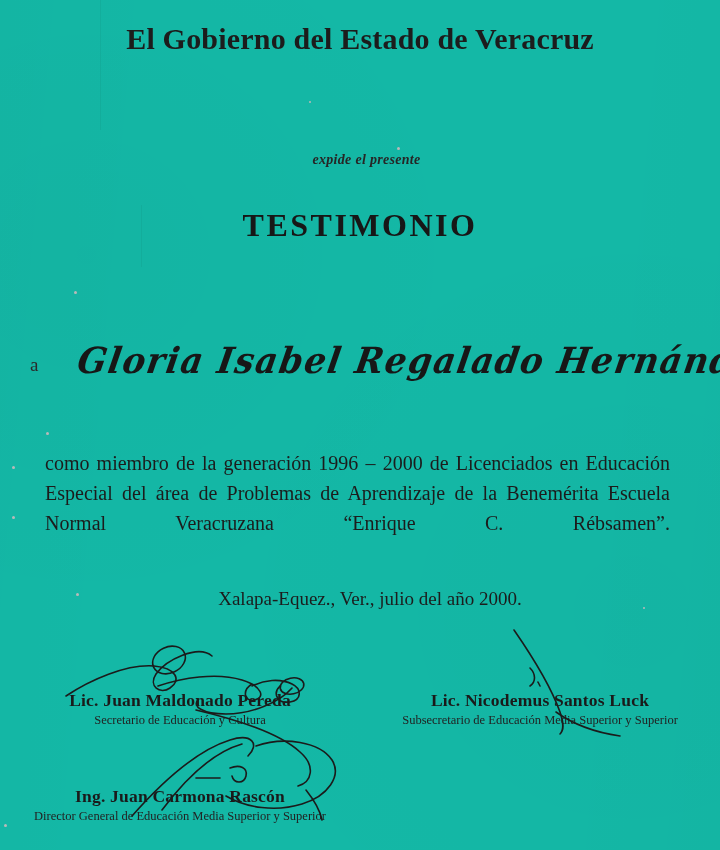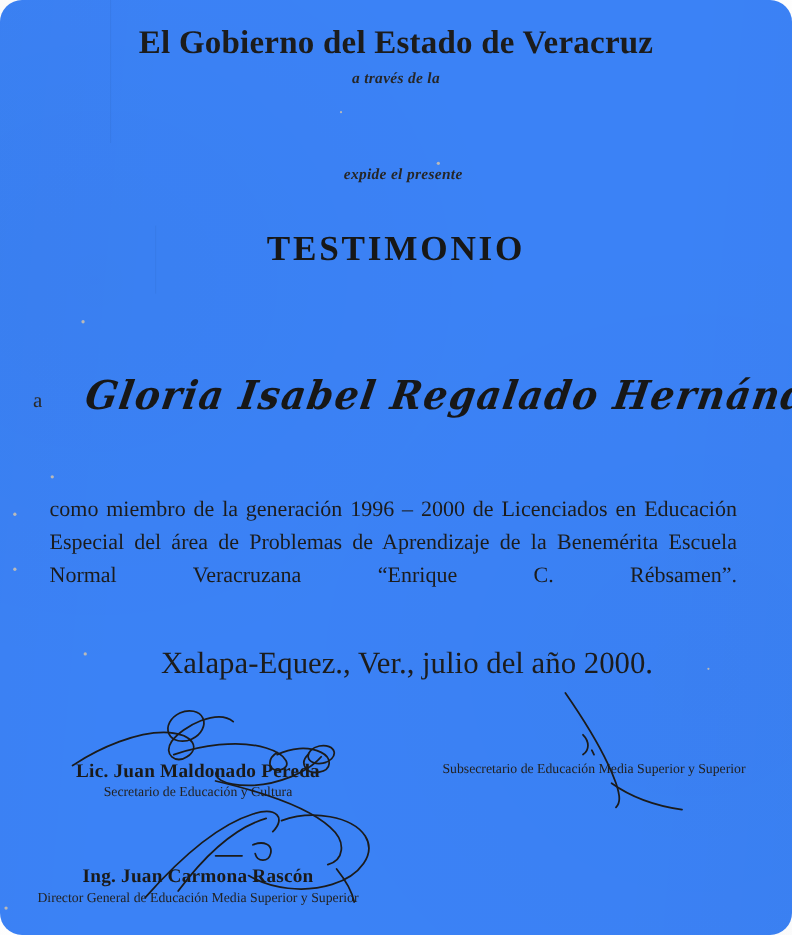--- a/index.html
+++ b/index.html
@@ -13,22 +13,21 @@
     position: relative;
     overflow: hidden;
     font-family: "Liberation Serif", "DejaVu Serif", serif;
     color: #1a1a1a;
     -webkit-font-smoothing: antialiased;
   }
 
   .page {
     position: absolute;
     inset: 0;
-    background: #3b82f6;
-    border-radius: 20px;
+    background: #14b8a6;
   }
 
   
   .grain {
     position: absolute;
     inset: 0;
     pointer-events: none;
     background:
       radial-gradient(ellipse at 12% 30%, rgba(0,0,0,0.018), rgba(0,0,0,0) 45%),
       radial-gradient(ellipse at 88% 72%, rgba(0,0,0,0.015), rgba(0,0,0,0) 50%),
@@ -134,21 +133,21 @@
     display: inline-block;
     width: 100%;
   }
 
   
   .placedate {
     position: absolute;
     top: 588px;
     left: 0; right: 0;
     text-align: center;
-    font-size: 28px;
+    font-size: 19px;
     color: #1c1c1c;
     margin-left: 20px;
   }
 
   
   .sig-grid {
     position: absolute;
     top: 690px;
     left: 0;
     width: 720px;
@@ -205,21 +204,20 @@
   <div class="speck" style="left:76px; top:593px; width:3px; height:3px;"></div>
   <div class="speck" style="left:643px; top:607px; width:2px; height:2px;"></div>
   <div class="speck" style="left:12px; top:466px; width:3px; height:3px;"></div>
   <div class="speck" style="left:12px; top:516px; width:3px; height:3px;"></div>
   <div class="speck" style="left:397px; top:147px; width:3px; height:3px;"></div>
   <div class="speck" style="left:46px; top:432px; width:3px; height:3px;"></div>
   <div class="speck" style="left:4px; top:824px; width:3px; height:3px;"></div>
 
   <div class="hdr-main hdr-1">El Gobierno del Estado de Veracruz</div>
 
-  <div class="hdr-sub sub-1">a  través de la</div>
 
 
   <div class="hdr-sub sub-2">expide el presente</div>
 
   <div class="title">TESTIMONIO</div>
 
   <div class="recipient-row">
     <span class="recip-a">a</span>
     <span class="recip-name">Gloria Isabel Regalado Hernández</span>
   </div>
@@ -248,20 +246,21 @@
         <div class="sig-role">Secretario de Educación y Cultura</div>
       </div>
 
       <div class="sig-cell">
         <svg class="ink" width="200" height="110" viewBox="0 0 200 110" style="left:100px; top:-64px;">
           <path d="M54 4 C72 30, 90 58, 100 86 C104 98, 104 104, 100 108" stroke-width="2.1"></path>
           <path d="M70 42 C76 48, 76 56, 70 60"></path>
           <path d="M78 56 L80 60"></path>
           <path d="M96 86 C110 96, 132 106, 160 110"></path>
         </svg>
+        <div class="sig-name">Lic. Nicodemus Santos Luck</div>
         <div class="sig-role">Subsecretario de Educación Media Superior y Superior</div>
       </div>
 
     </div>
 
     <div class="sig-row sig-row-2">
 
       <div class="sig-cell">
         <svg class="ink" width="300" height="90" viewBox="0 0 300 90" style="left:70px; top:-52px;">
           <path d="M62 82 C92 48, 128 16, 160 6 C182 -1, 190 10, 178 22"></path>

